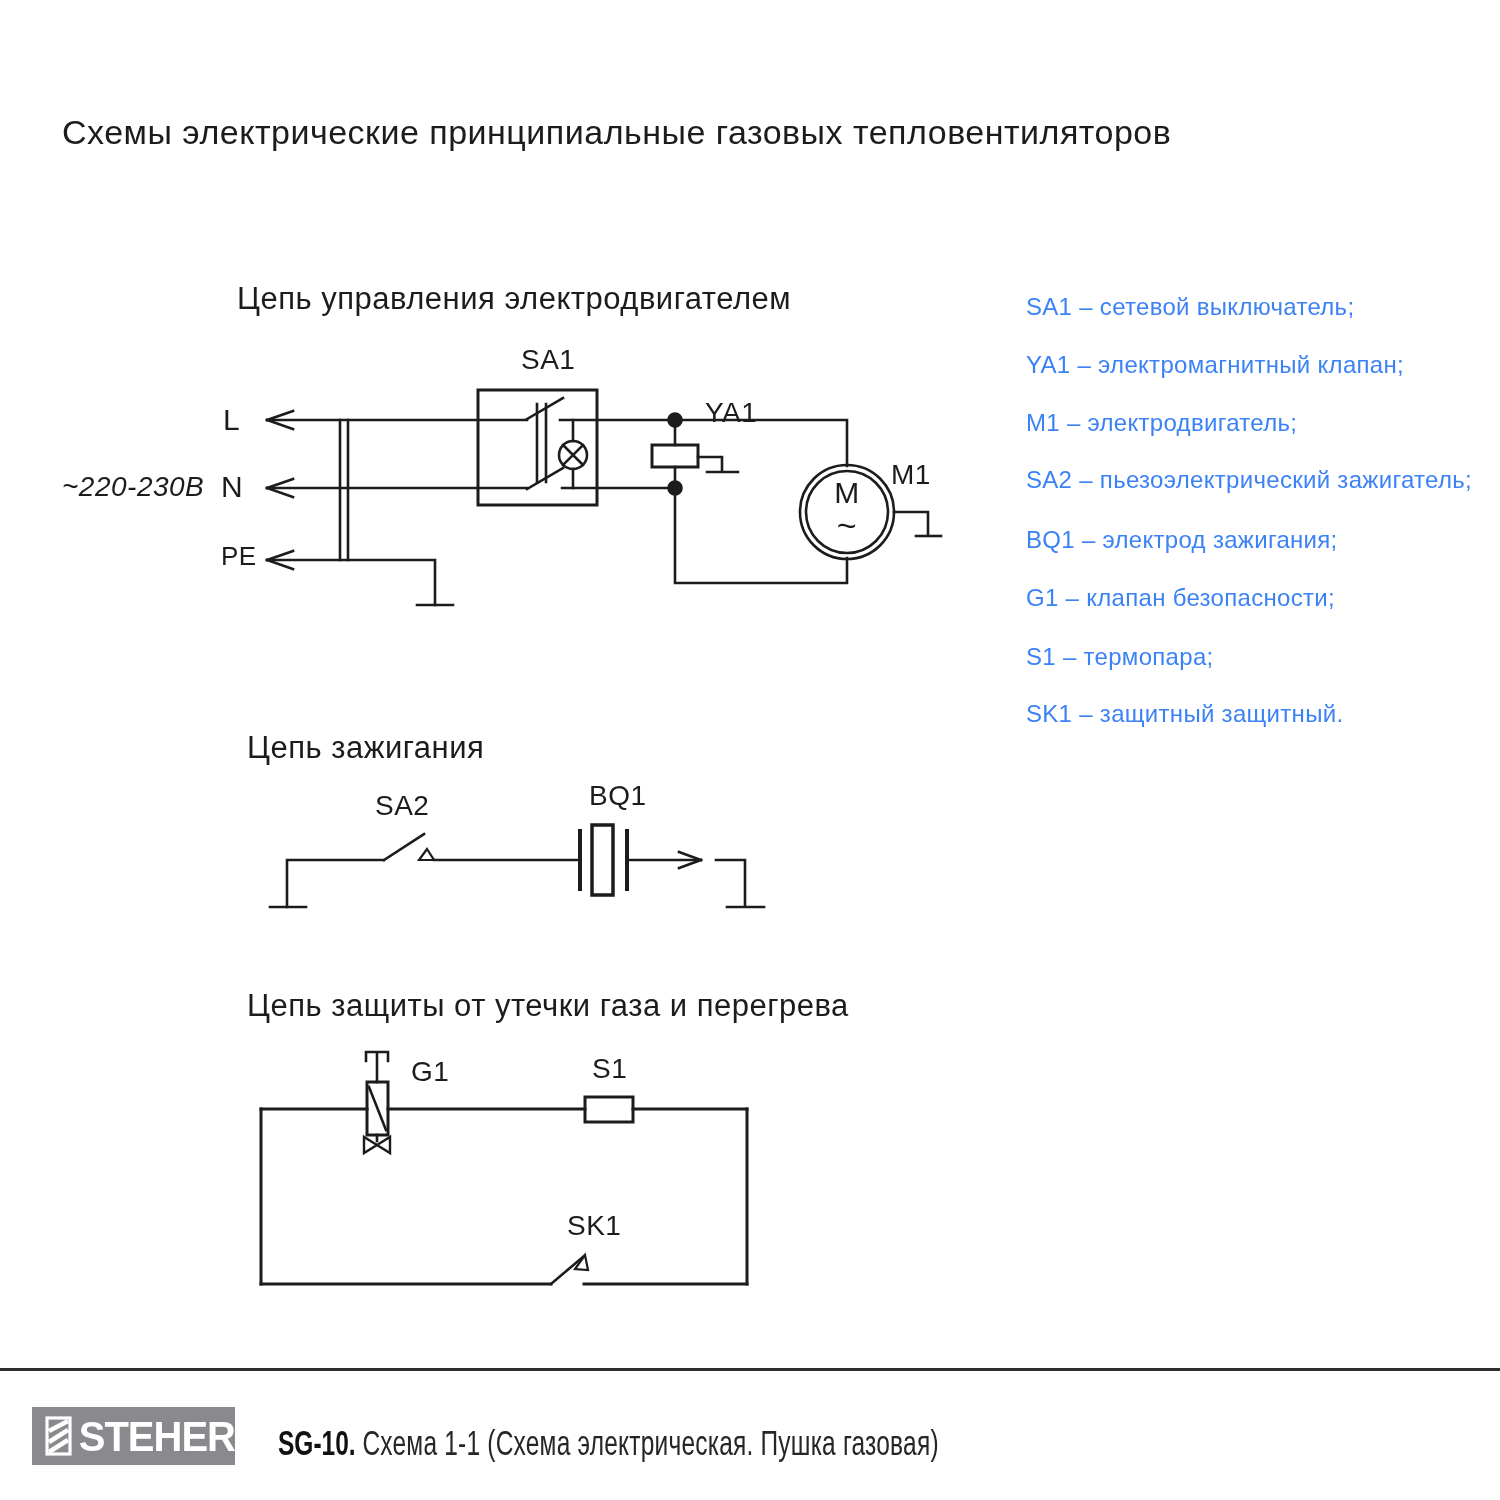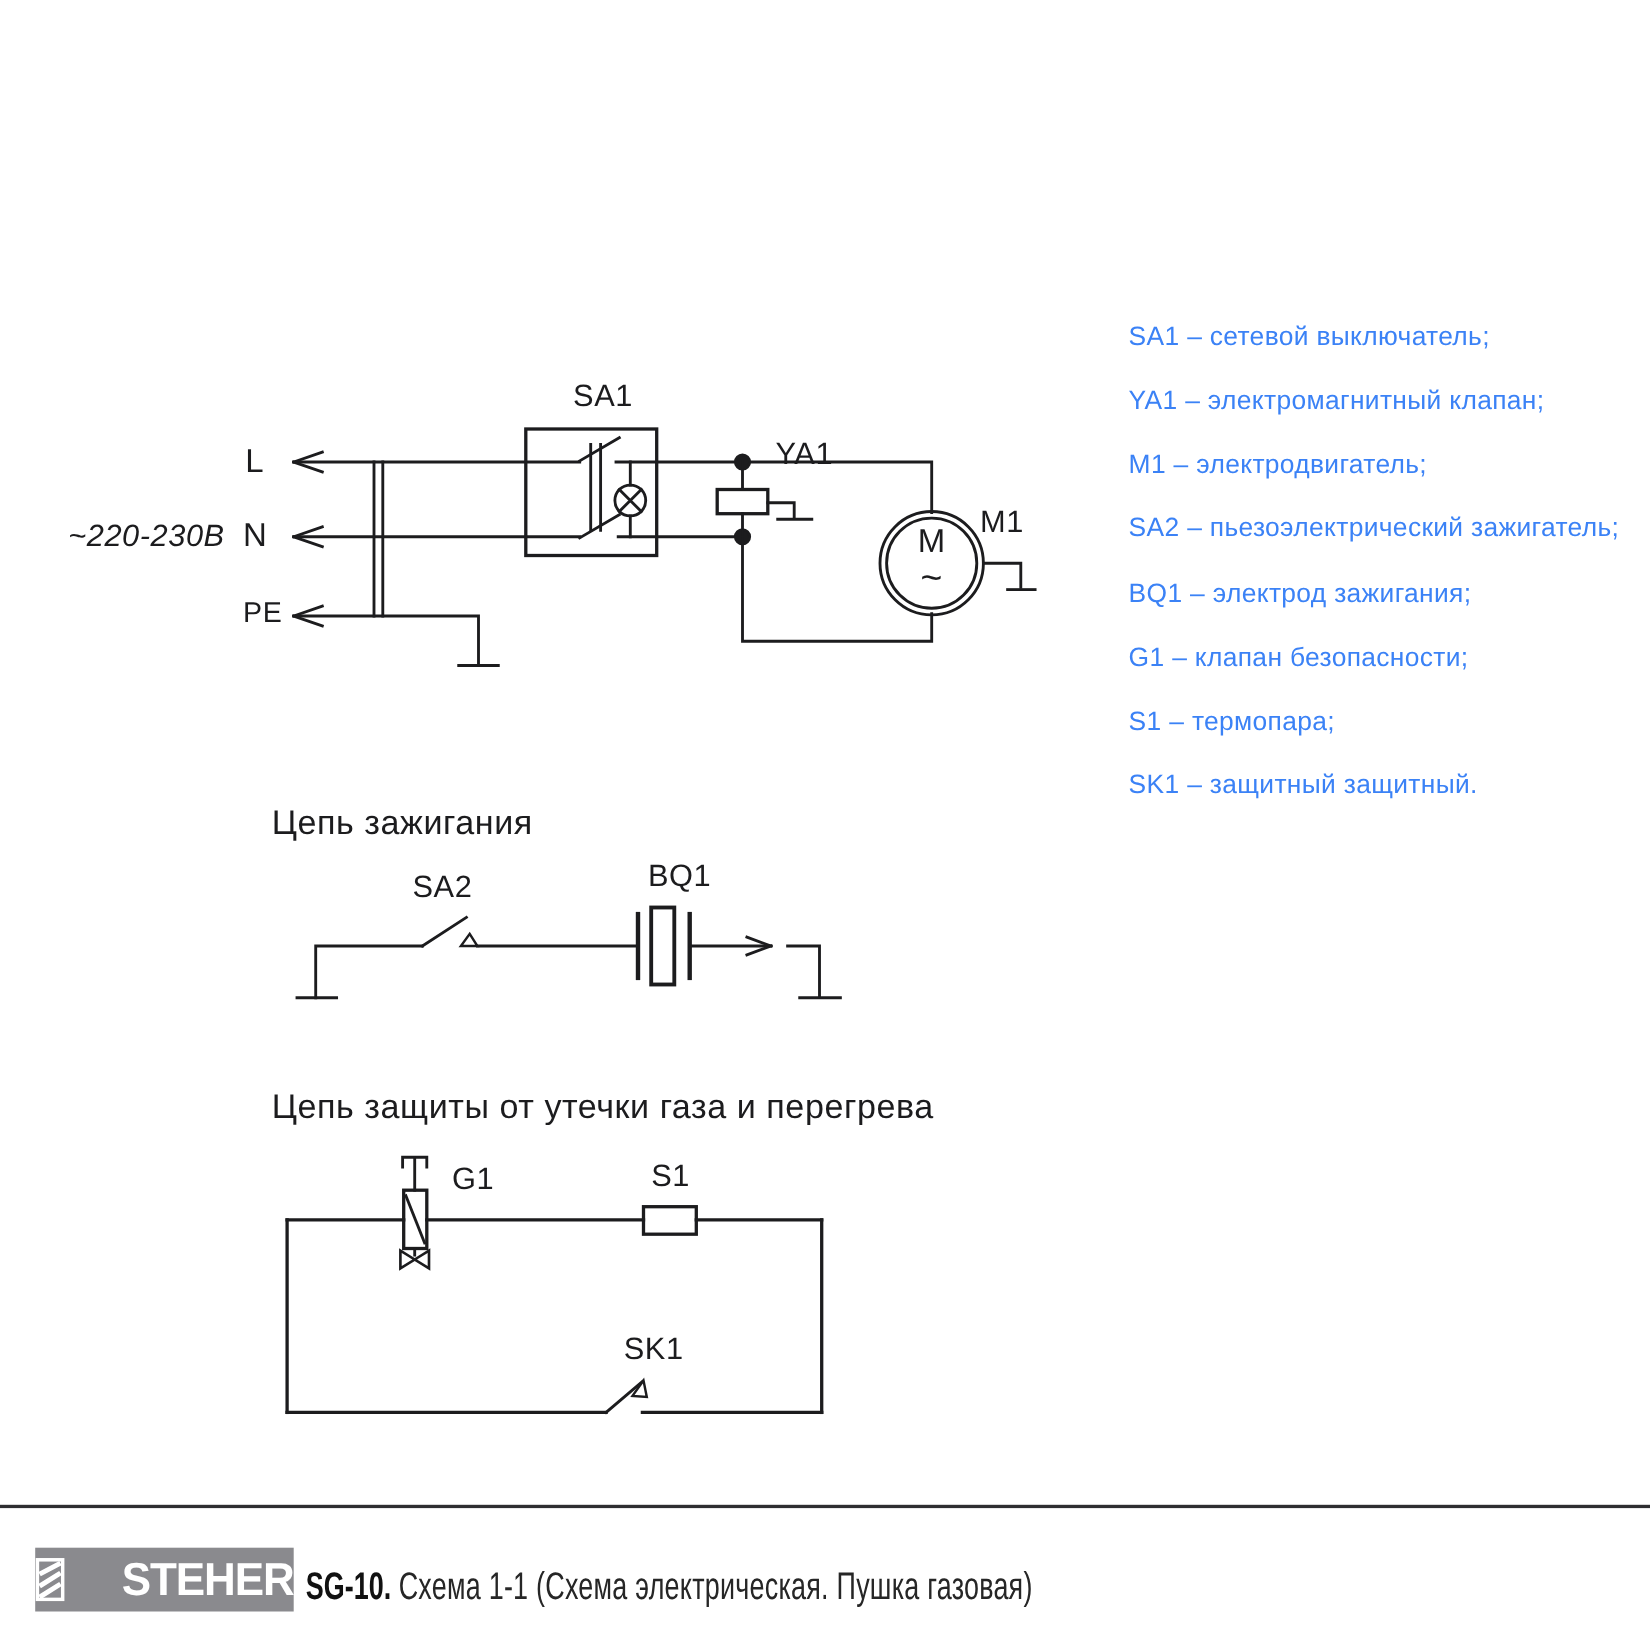--- a/index.html
+++ b/index.html
@@ -7,22 +7,22 @@
           font-family:"Liberation Sans",sans-serif;color:#1c1c1e;}
   #schematic-svg{position:absolute;left:0;top:0;width:1500px;height:1500px;}
   .lbl{position:absolute;white-space:nowrap;color:#1c1c1e;letter-spacing:0.5px;line-height:1;}
   .page-title{font-size:34px;}
   .sec-title{font-size:31px;}
   .ref{font-size:28px;}
   .legend-item{position:absolute;left:1026px;font-size:24px;letter-spacing:0.3px;white-space:nowrap;color:#3b82f6;}
   .motor-m{font-size:30px;transform:translateX(-50%);}
   .motor-ac{font-size:34px;transform:translateX(-50%);}
   #divider{position:absolute;left:0;top:1368px;width:1500px;height:3px;background:#2f2f31;}
-  #logo{position:absolute;left:32px;top:1407px;width:235px;height:58px;background:#8a8a8e;
-        display:flex;align-items:center;justify-content:space-between;gap:7px;}
+  #logo{position:absolute;left:32px;top:1407px;width:203px;height:58px;background:#8a8a8e;
+        display:flex;align-items:center;justify-content:flex-end;gap:7px;}
   #brand{color:#ffffff;font-size:40px;font-weight:bold;letter-spacing:-1px;transform:scaleY(1.05);}
   #footer-line{position:absolute;left:278px;top:1423px;font-size:35px;transform:scaleX(0.70);
                transform-origin:left center;white-space:nowrap;}
   #footer-line .model{font-weight:700;color:#111;}
   #footer-line .caption{font-weight:400;color:#262626;letter-spacing:0.3px;}
 </style>
 </head>
 <body>
 
 <div id="canvas">
@@ -115,21 +115,23 @@
 
       <rect x="585" y="1097" width="48" height="25"></rect>
 
       <g>
         <path d="M551,1284 L584,1256" stroke-width="2.6"></path>
         <polygon points="585,1255 575,1269 588,1270" fill="#ffffff" stroke-width="2.2"></polygon>
       </g>
     </g>
   </svg>
 
+  <div class="lbl page-title" style="left:62px;top:115px;">Схемы электрические принципиальные газовых тепловентиляторов</div>
 
+  <div class="lbl sec-title" style="left:237px;top:283px;">Цепь управления электродвигателем</div>
   <div class="lbl ref" style="left:521px;top:346px;">SA1</div>
   <div class="lbl ref" style="left:62px;top:473px;font-style:italic;">~220-230В</div>
   <div class="lbl" style="left:223px;top:405px;font-size:30px;">L</div>
   <div class="lbl" style="left:221px;top:472px;font-size:30px;">N</div>
   <div class="lbl" style="left:221px;top:543px;font-size:26px;">PE</div>
   <div class="lbl ref" style="left:705px;top:399px;">YA1</div>
   <div class="lbl ref" style="left:891px;top:461px;">M1</div>
   <div class="lbl motor-m" style="left:847px;top:478px;">M</div>
   <div class="lbl motor-ac" style="left:847px;top:508px;">~</div>
 

